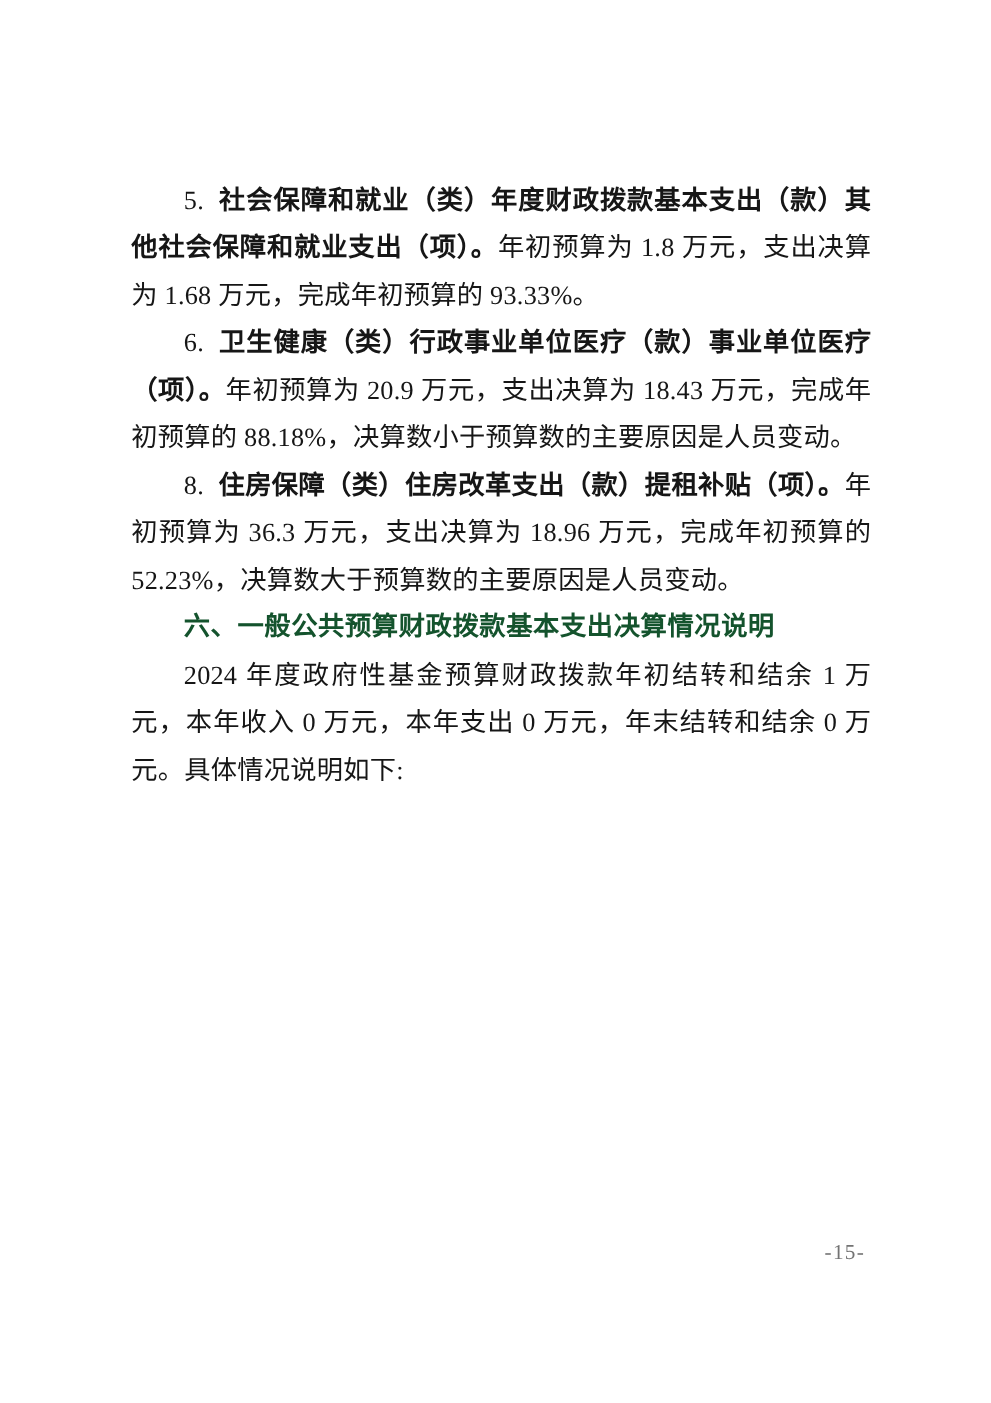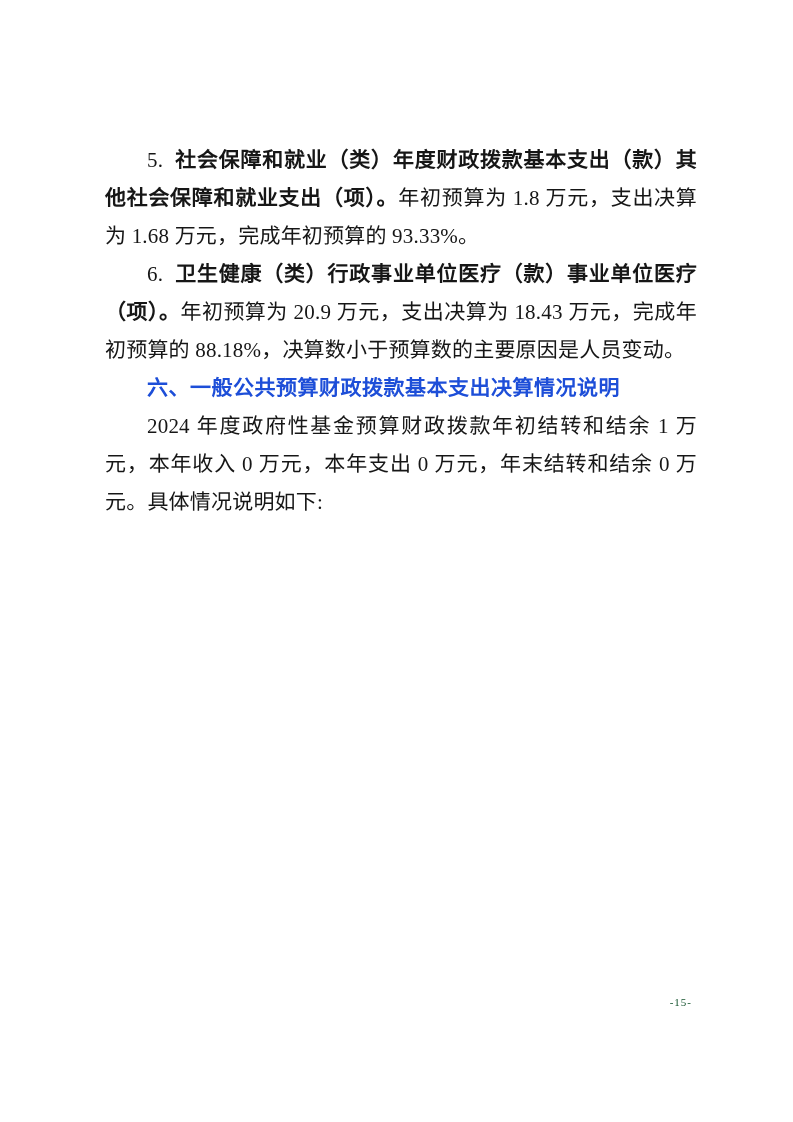--- a/index.html
+++ b/index.html
@@ -45,43 +45,44 @@
   }
   h2.section-heading {
     margin: 0;
     font-size: 21px;
     line-height: 38px;
     font-weight: bold;
     font-family: "Liberation Sans", "DejaVu Sans", sans-serif;
     text-indent: 2em;
     text-align: left;
     letter-spacing: 0.5px;
-    color: #1d4ed8;
+    color: #14532d;
   }
   .footer-page-number {
     position: absolute;
     top: 991px;
     right: 101px;
-    font-size: 11px;
+    font-size: 17px;
     line-height: 22px;
     letter-spacing: 1px;
-    color: #14532d;
+    color: #737373;
   }
 </style>
 </head>
 <body>
 
 <div class="page">
   <div class="content">
 
     <p class="para"><span class="item-no">5.</span><span class="item-title">社会保障和就业（类）年度财政拨款基本支出（款）其他社会保障和就业支出（项）。</span><span class="item-detail">年初预算为 1.8 万元，支出决算为 1.68 万元，完成年初预算的 93.33%。</span></p>
 
     <p class="para"><span class="item-no">6.</span><span class="item-title">卫生健康（类）行政事业单位医疗（款）事业单位医疗（项）。</span><span class="item-detail">年初预算为 20.9 万元，支出决算为 18.43 万元，完成年初预算的 88.18%，决算数小于预算数的主要原因是人员变动。</span></p>
 
 
+    <p class="para"><span class="item-no">8.</span><span class="item-title">住房保障（类）住房改革支出（款）提租补贴（项）。</span><span class="item-detail">年初预算为 36.3 万元，支出决算为 18.96 万元，完成年初预算的 52.23%，决算数大于预算数的主要原因是人员变动。</span></p>
 
     <h2 class="section-heading">六、一般公共预算财政拨款基本支出决算情况说明</h2>
 
 
 
     <p class="para">2024 年度政府性基金预算财政拨款年初结转和结余 1 万元，本年收入 0 万元，本年支出 0 万元，年末结转和结余 0 万元。具体情况说明如下:</p>
 
   </div>
 
   <div class="footer-page-number">-15-</div>

